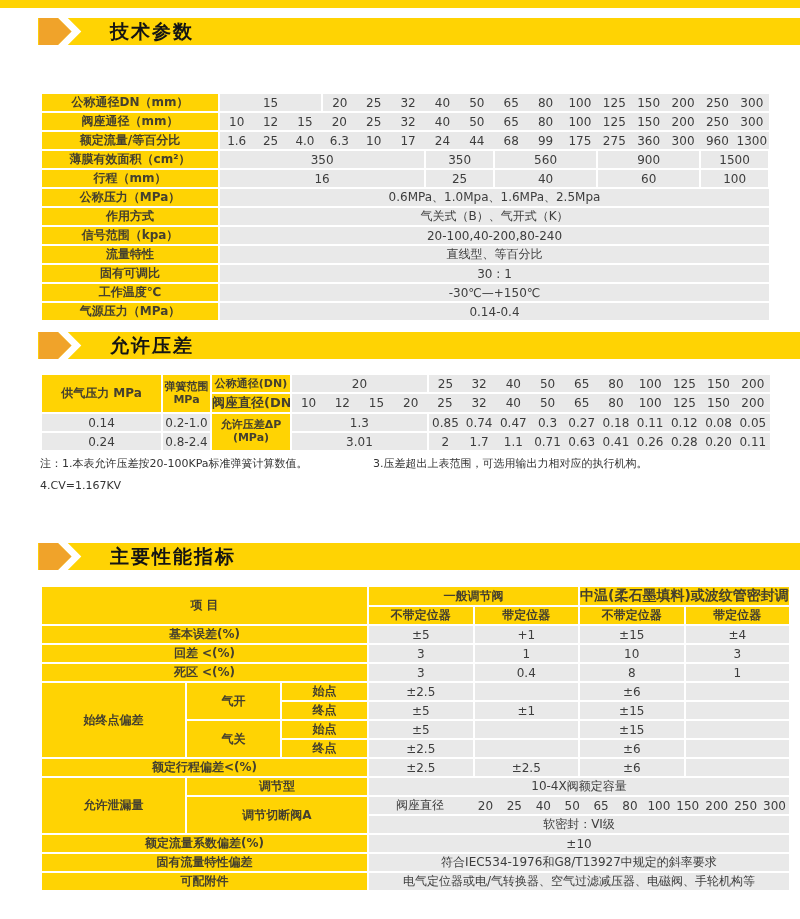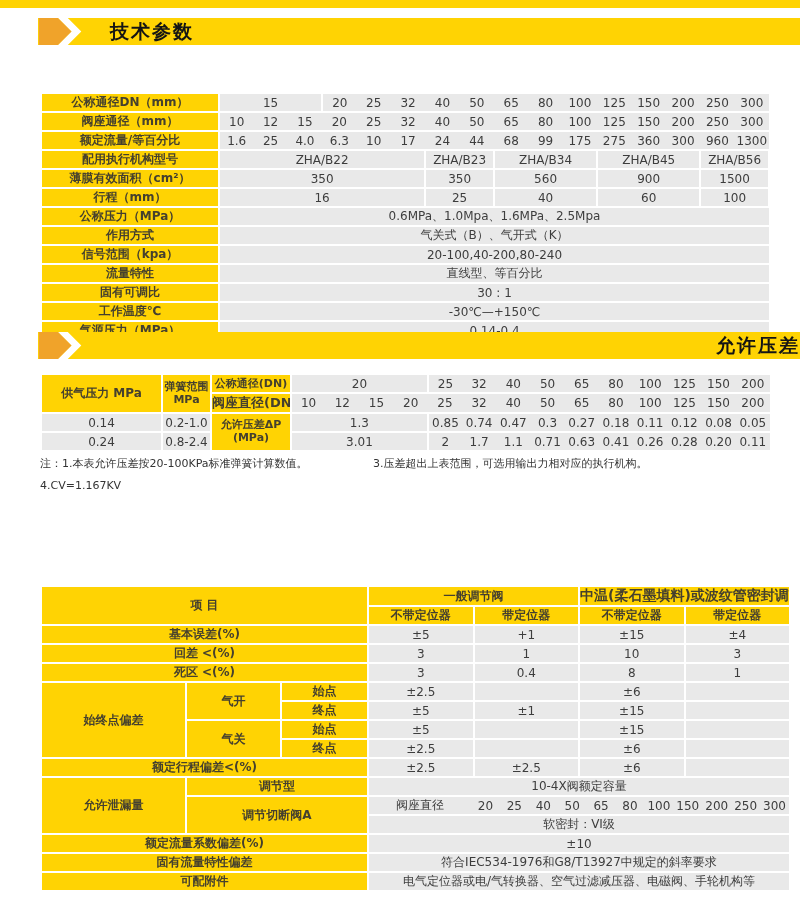--- a/index.html
+++ b/index.html
@@ -3,21 +3,21 @@
 <meta charset="utf-8">
 <style>
   html,body{margin:0;padding:0;background:#fff;}
   .page{position:relative;width:800px;height:919px;background:#ffffff;overflow:hidden;
         font-family:"DejaVu Sans","Liberation Sans",sans-serif;}
   .topstrip{position:absolute;top:0;left:0;width:800px;height:8px;background:#ffd303;}
   .banner{position:absolute;left:38px;right:0;height:27px;background:#ffd303;display:flex;align-items:center;}
   .banner .arrow{width:48px;height:27px;flex:0 0 auto;display:block;}
   .banner .title{font-size:19px;font-weight:bold;color:#141414;letter-spacing:2px;margin-left:24px;line-height:27px;}
   #banner1{top:18px;}
-  #banner2{top:332px;justify-content:space-between;}
+  #banner2{top:332px;}
   #banner3{top:543px;}
 
   table.t{position:absolute;border-collapse:collapse;table-layout:fixed;}
   table.t td{border-top:2px solid #fff;border-bottom:2px solid #fff;background:#e9e9e9;
              text-align:center;vertical-align:middle;font-size:12px;color:#3d3d3d;
              padding:0;overflow:hidden;white-space:nowrap;}
   table.t td.lbl{background:#ffd303;font-weight:bold;color:#45402e;border:2px solid #fff;}
   table.t td.g{border-left:2px solid #fff;border-right:2px solid #fff;}
   #t1{top:72px;left:40px;width:730px;margin-top:20px;}
   #t1 td{height:16px;}
@@ -119,28 +119,20 @@
       <td>68</td>
       <td>99</td>
       <td>175</td>
       <td>275</td>
       <td>360</td>
       <td>300</td>
       <td>960</td>
       <td>1300</td>
     </tr>
     <tr>
-      <td class="lbl">配用执行机构型号</td>
-      <td class="g" colspan="6">ZHA/B22</td>
-      <td class="g" colspan="2">ZHA/B23</td>
-      <td class="g" colspan="3">ZHA/B34</td>
-      <td class="g" colspan="3">ZHA/B45</td>
-      <td class="g" colspan="2">ZHA/B56</td>
-    </tr>
-    <tr>
       <td class="lbl">薄膜有效面积（cm²）</td>
       <td class="g" colspan="6">350</td>
       <td class="g" colspan="2">350</td>
       <td class="g" colspan="3">560</td>
       <td class="g" colspan="3">900</td>
       <td class="g" colspan="2">1500</td>
     </tr>
     <tr>
       <td class="lbl">行程（mm）</td>
       <td class="g" colspan="6">16</td>
@@ -281,20 +273,27 @@
     </tr>
   </tbody>
     </table>
 
   <div class="notes">
     <div>注：1.本表允许压差按20-100KPa标准弹簧计算数值。</div>
     <div class="indent">3.压差超出上表范围，可选用输出力相对应的执行机构。</div>
     <div>4.CV=1.167KV</div>
   </div>
 
+  <div class="banner" id="banner3">
+    <svg class="arrow" viewBox="0 0 48 28">
+      <path d="M0 0 L20 0 L34 14 L20 28 L0 28 Z" fill="#f0a32a"></path>
+      <path d="M20 0 L30 0 L44 14 L30 28 L20 28 L34 14 Z" fill="#ffffff"></path>
+    </svg>
+    <span class="title">主要性能指标</span>
+  </div>
 
   <table class="t" id="t3">
     <colgroup>
         <col style="width:145px">
         <col style="width:95px">
         <col style="width:87px">
         <col>
         <col>
         <col>
         <col>

